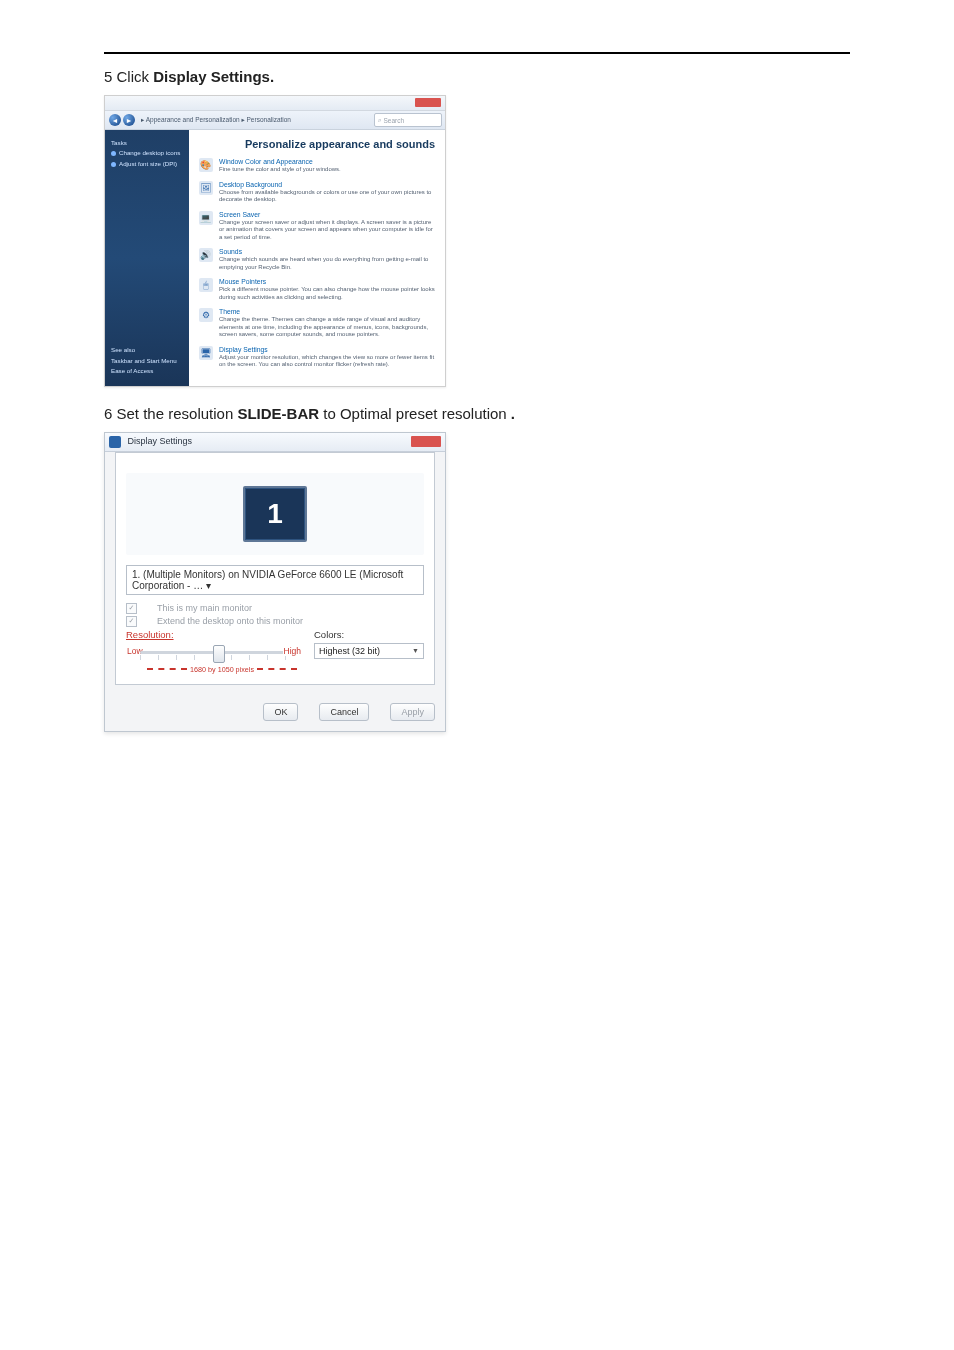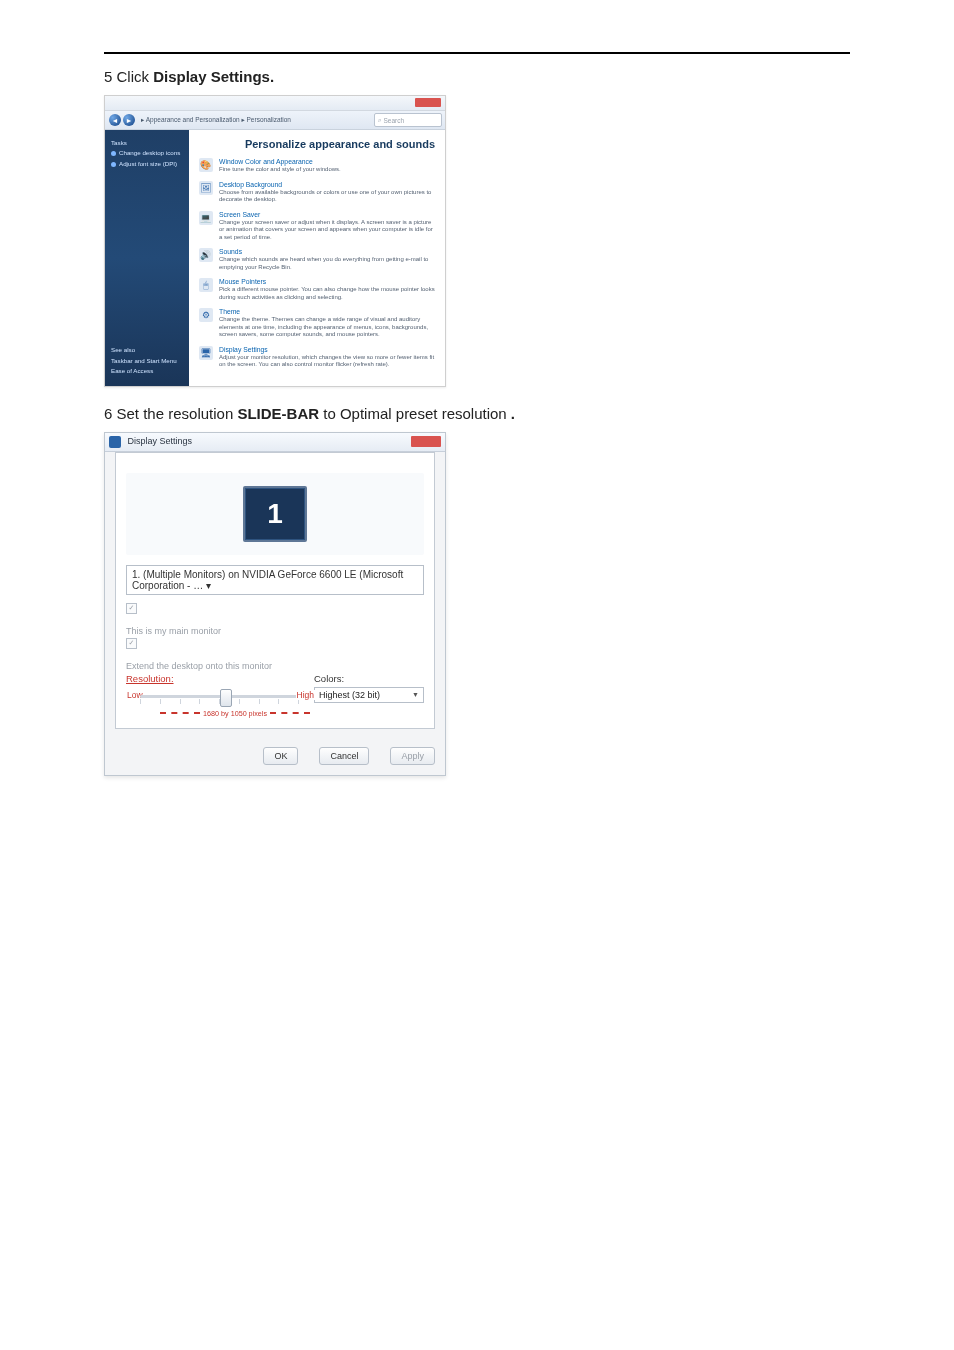--- a/index.html
+++ b/index.html
@@ -170,27 +170,27 @@
     display: flex; align-items: center; justify-content: center;
     color: #fff; font-size: 28px; font-weight: 700;
     box-shadow: inset 0 0 0 1px #2e537f;
   }
   .ss2-select {
     width: 100%; box-sizing: border-box;
     font-size: 10px; padding: 3px 5px;
     border: 1px solid #b7bfc9; background: #fff;
     color: #333; margin-bottom: 8px;
   }
-  .chk { font-size: 9px; color: #9aa0a8; margin: 2px 0; display:flex; gap:12px;flex-direction:column;}
+  .chk { font-size: 9px; color: #9aa0a8; margin: 2px 0; display:flex; align-items:center; gap:20px;}
   .chk .box {
     width: 9px; height: 9px; border: 1px solid #b7bfc9; background:#fafbfc;
     display:inline-flex; align-items:center; justify-content:center; font-size:7px; color:#9aa0a8;
   }
   .slider-row {
-    display: flex; align-items: flex-start; gap: 1px; margin-top: 0;
+    display: flex; align-items: flex-start; gap: 14px; margin-top: 0;
   }
   .slider-col { flex: 1; }
   .slider-col .lbl { font-size: 9.5px; color: #333; margin-bottom: 3px;}
   .slider-col .lbl.red { color: #c8342c; text-decoration: underline; font-weight: 400; }
   .slider {
     position: relative; height: 24px; margin: 0 4px;
   }
   .slider .track {
     position: absolute; left: 10px; right: 10px; top: 8px; height: 3px;
     background: #cfd5dd; border-radius: 2px;

